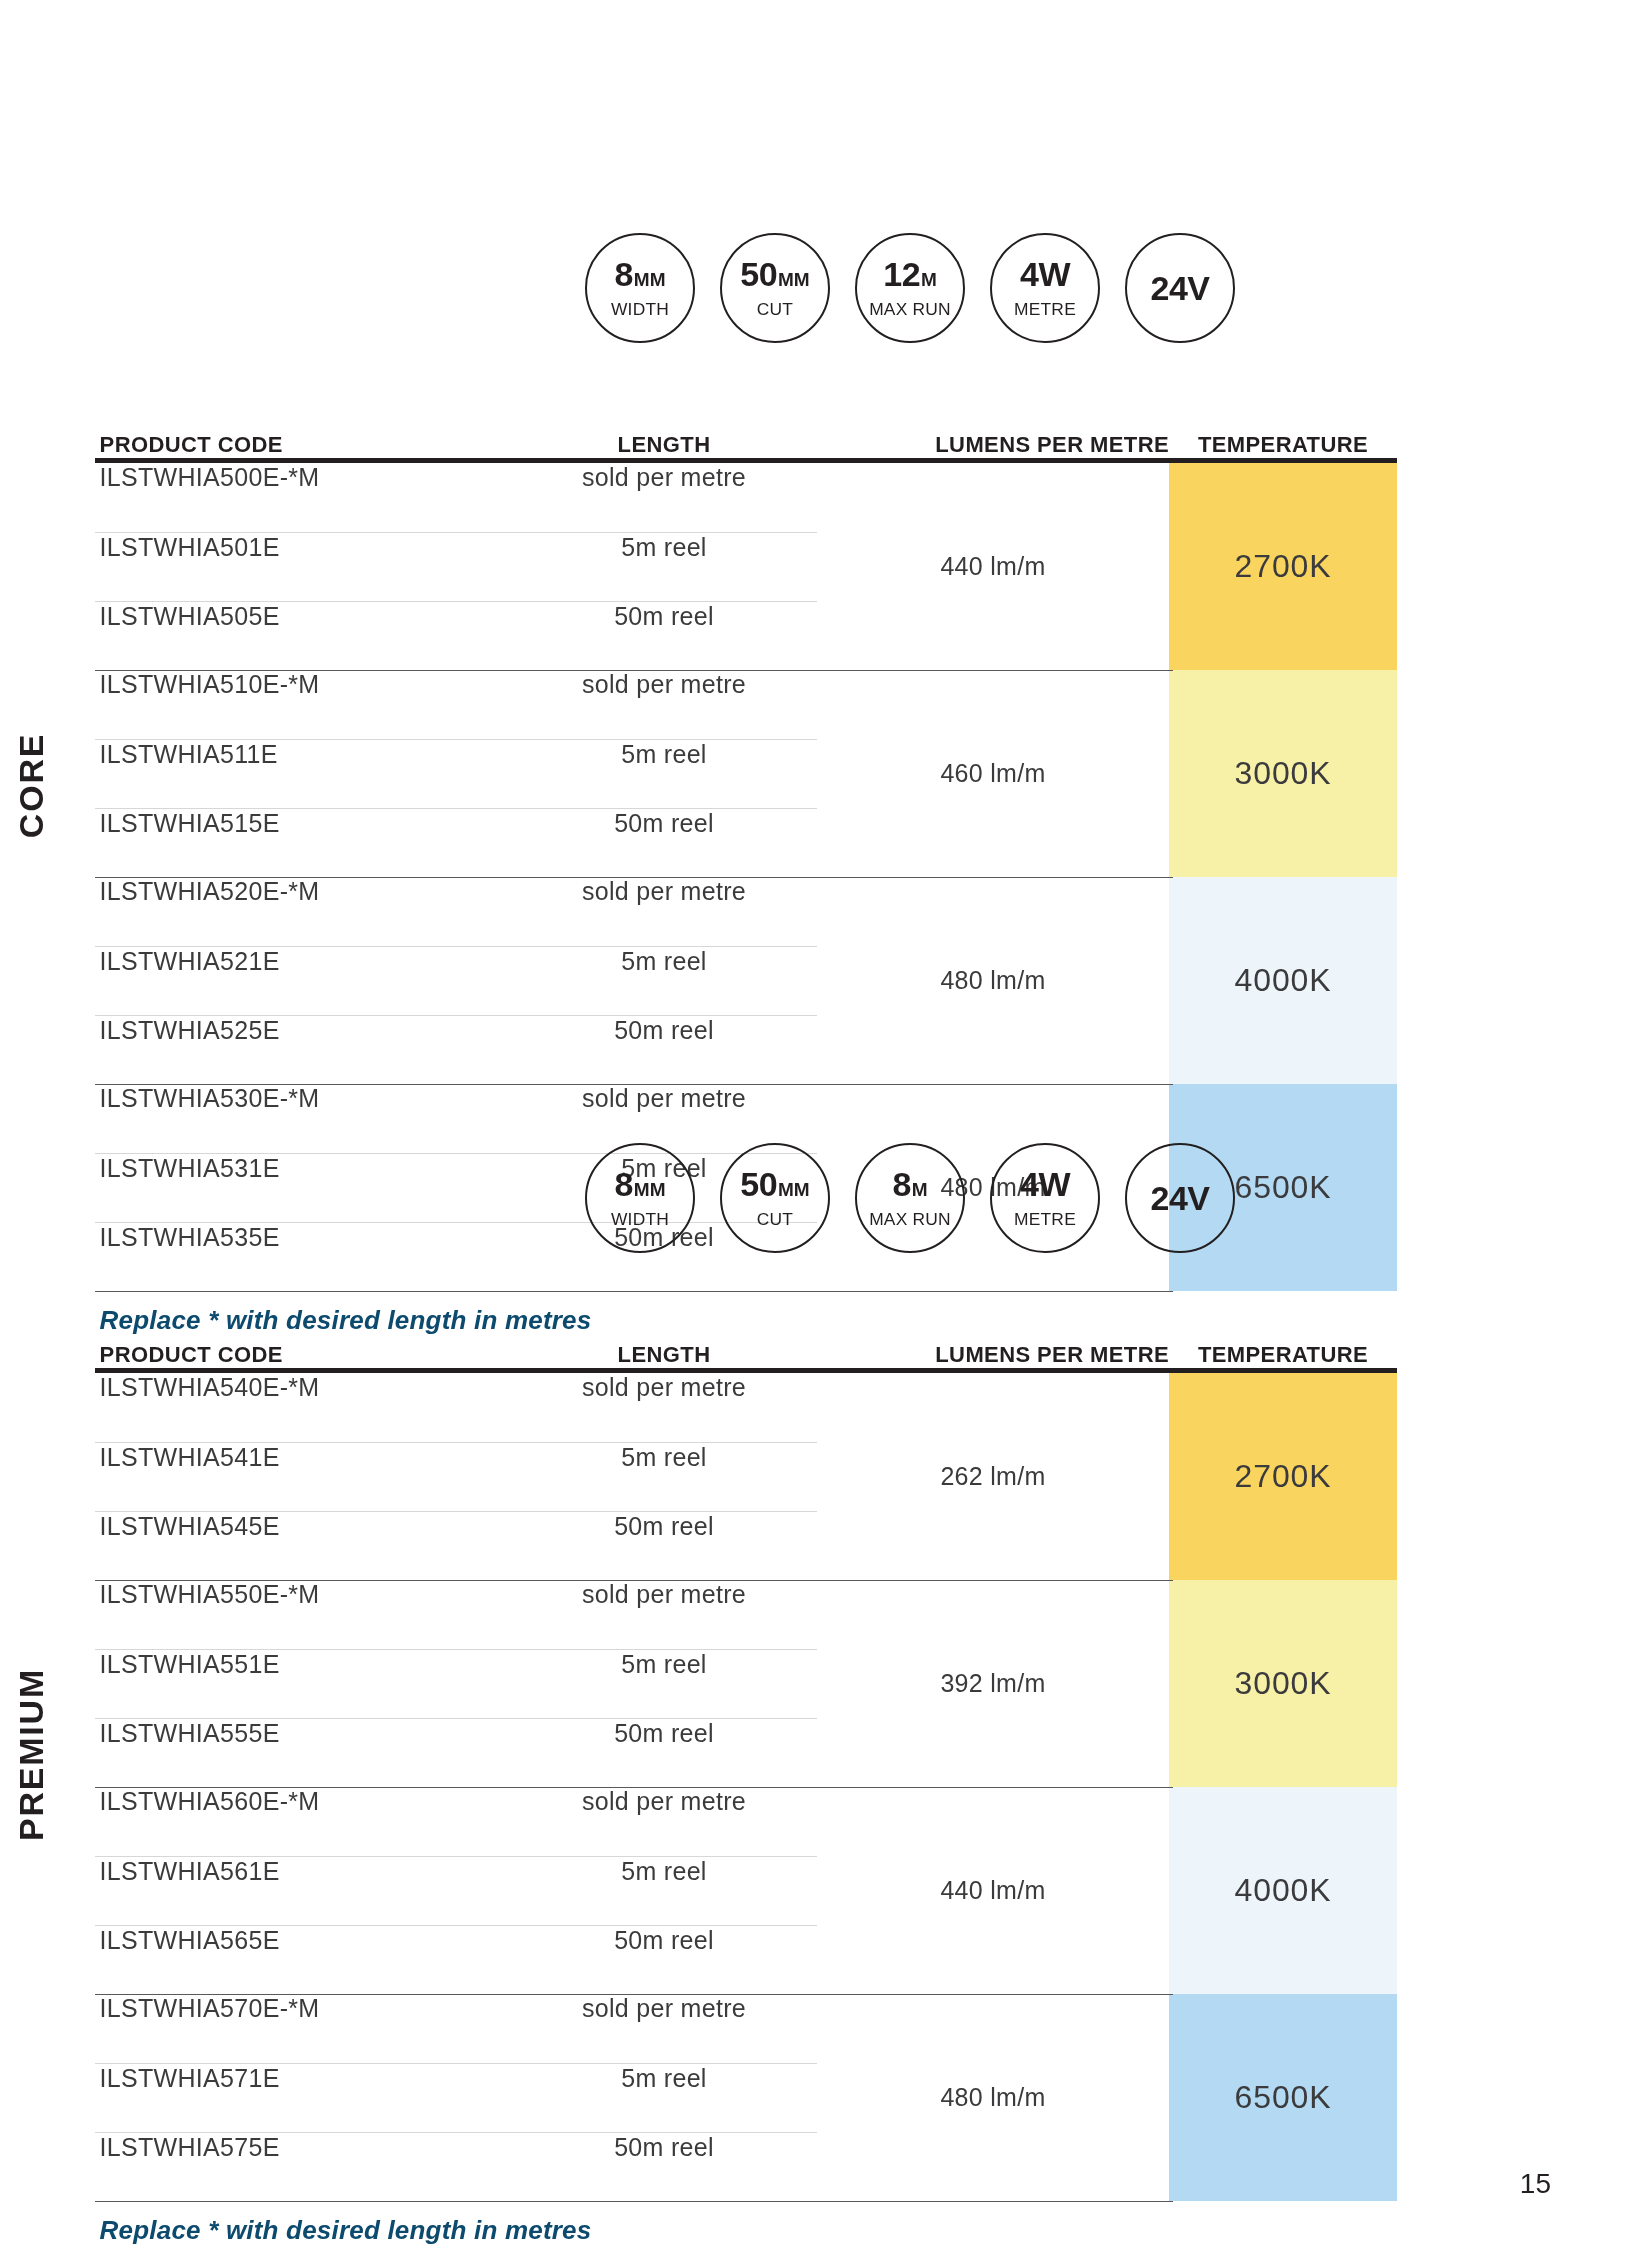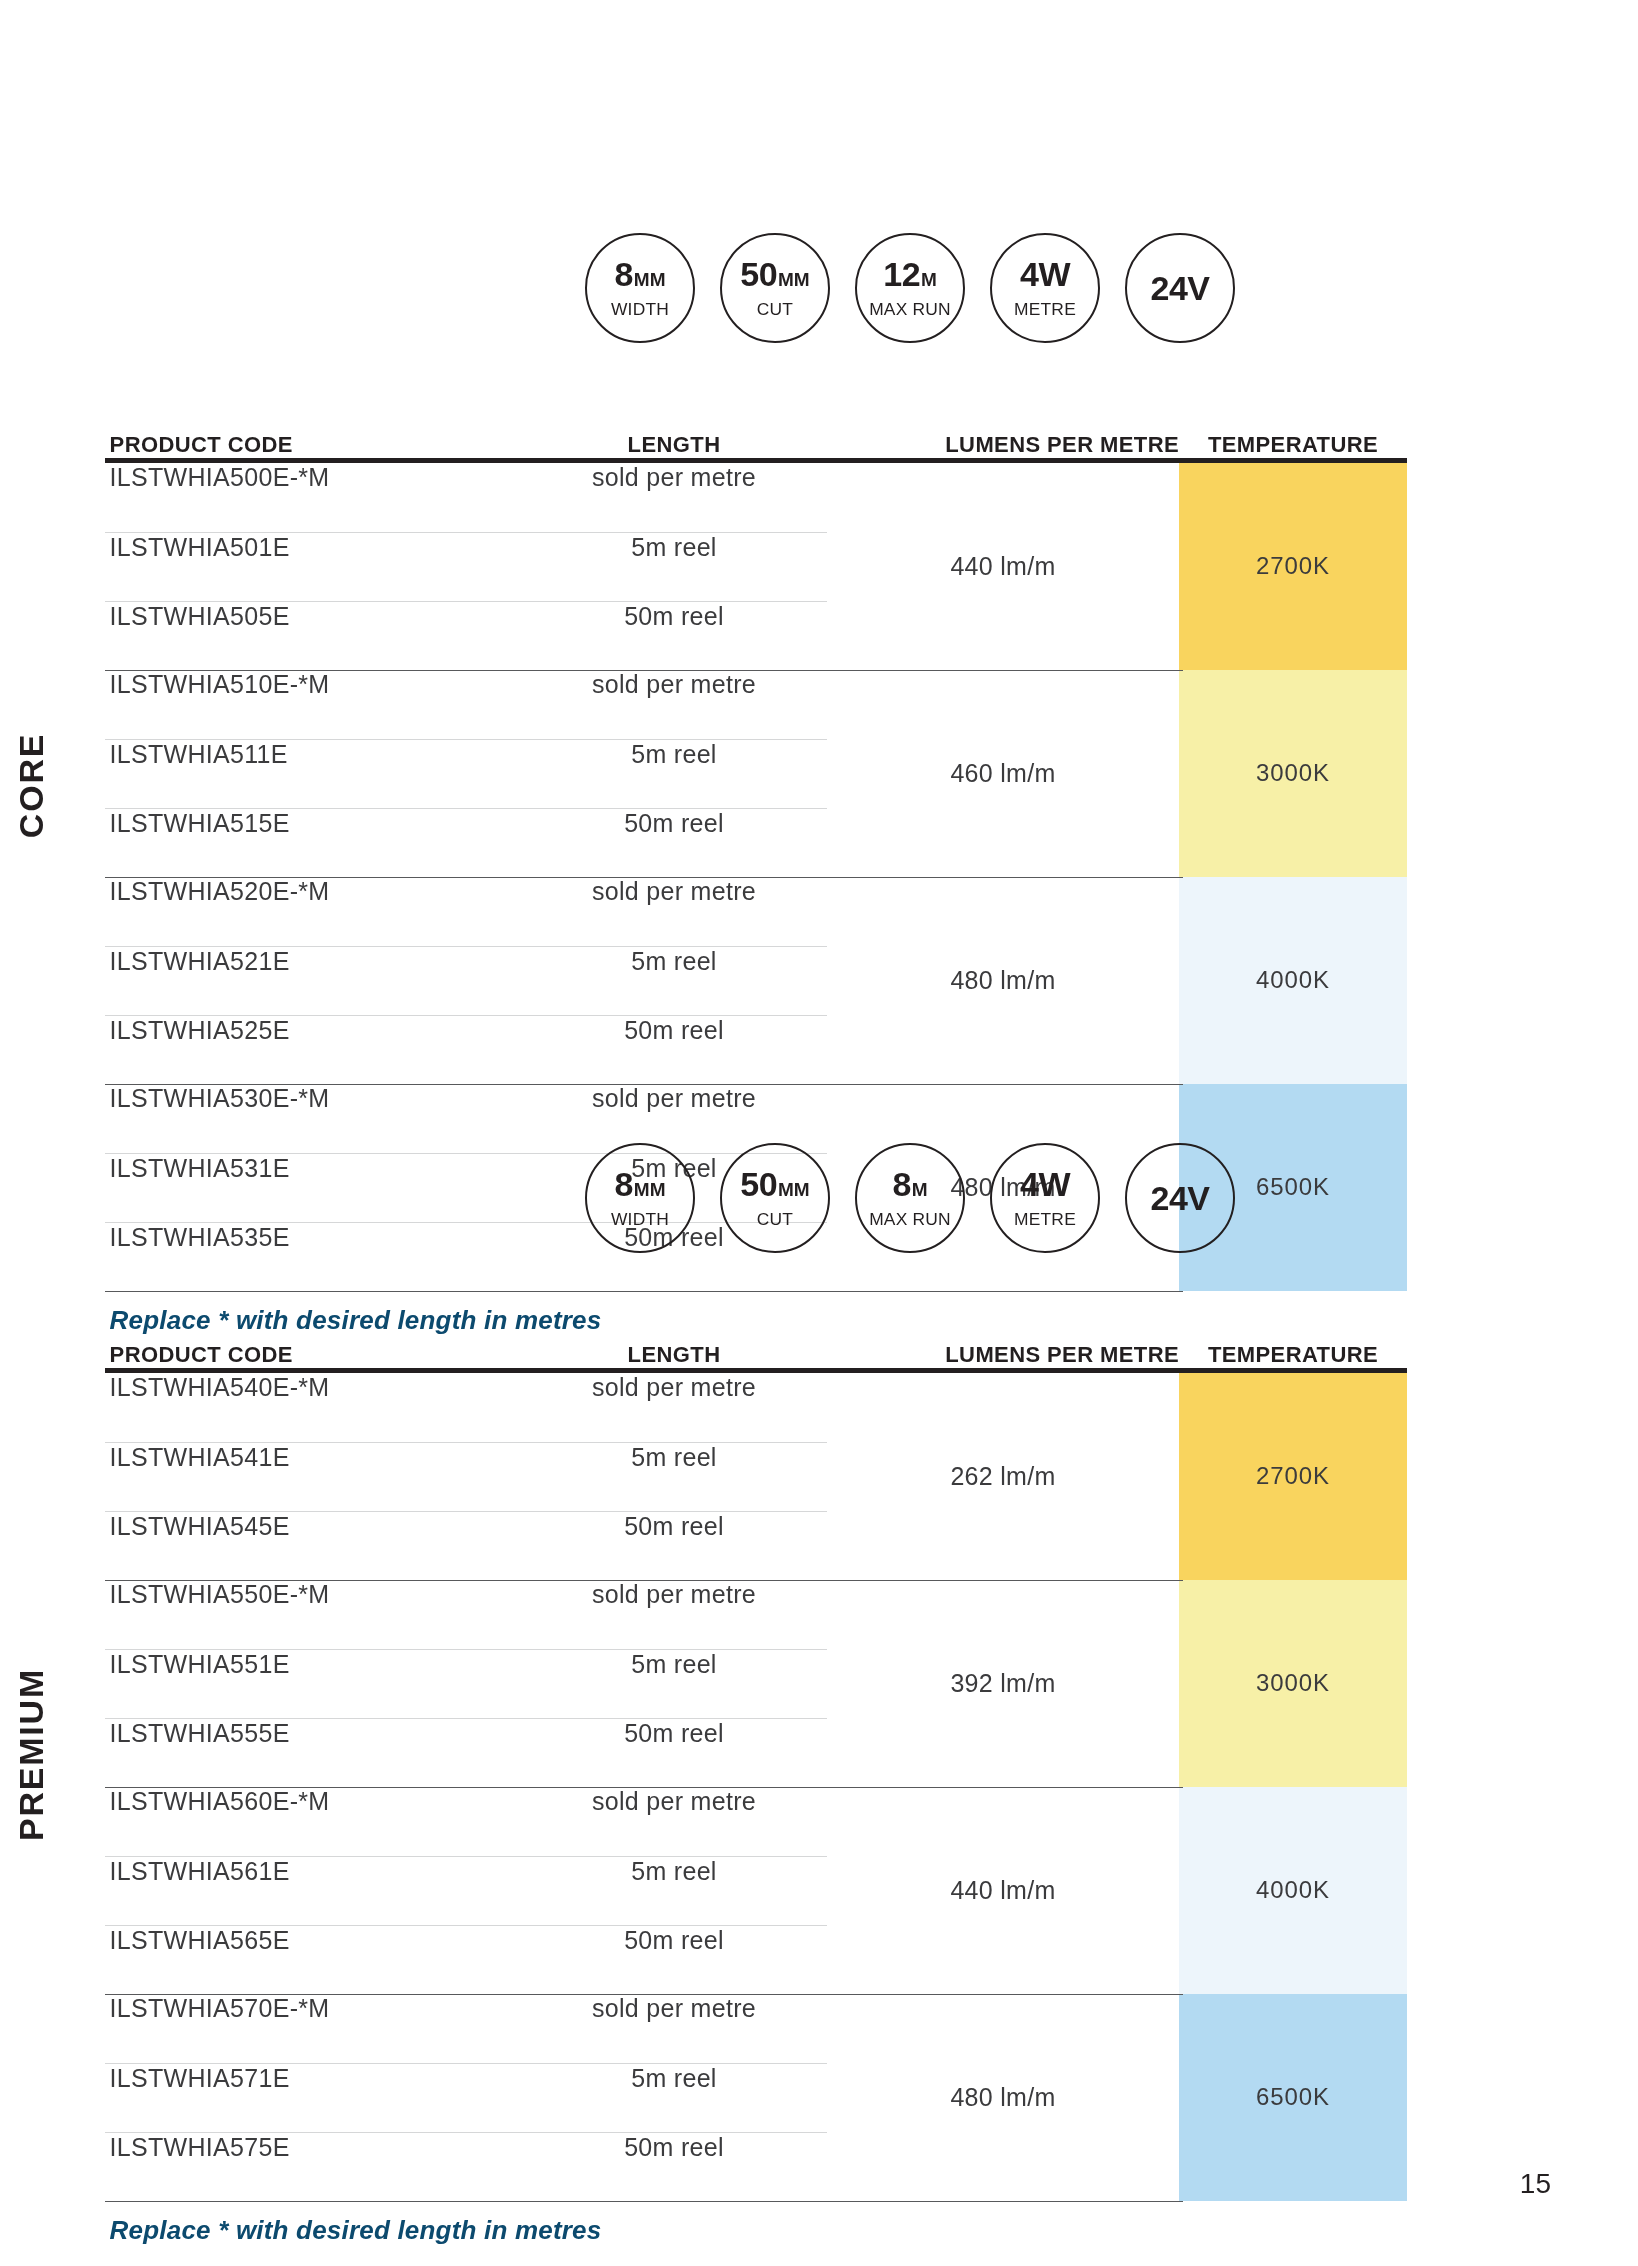--- a/index.html
+++ b/index.html
@@ -75,21 +75,21 @@
   }
   .badge-sub {
     font-size: 17.4px;
     font-weight: normal;
     margin-top: 10px;
     letter-spacing: 0.2px;
   }
   .badge.single .badge-main { font-size: 34px; }
 
   
-  .table-wrap { position: absolute; left: 105px; width: 1302px; }
+  .table-wrap { position: absolute; left: 95px; width: 1302px; }
 
   .thead {
     display: flex;
     align-items: flex-end;
     height: 42px;
     font-weight: bold;
     font-size: 22px;
     letter-spacing: 0.4px;
   }
   .col-code  { width: 416px; padding-left: 4.6px; text-align: left; }
@@ -153,21 +153,21 @@
     font-weight: 300;
     letter-spacing: 0.3px;
     color: #3b3b3d;
   }
 
   .group-temp {
     width: 228px;
     display: flex;
     align-items: center;
     justify-content: center;
-    font-size: 24px;
+    font-size: 32px;
     font-weight: 300;
     letter-spacing: 0.9px;
     color: #3b3b3d;
   }
 
   .foot-rule {
     height: 1.8px;
     background: #58595b;
     width: 1078px;
   }

